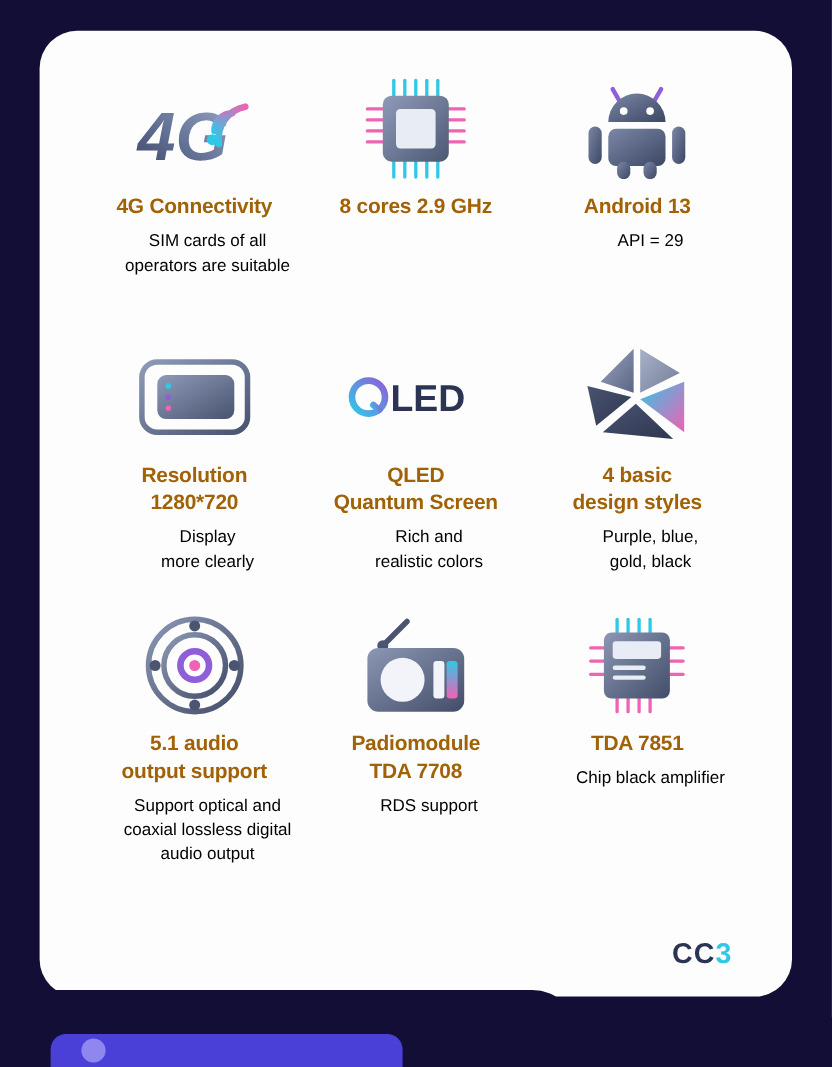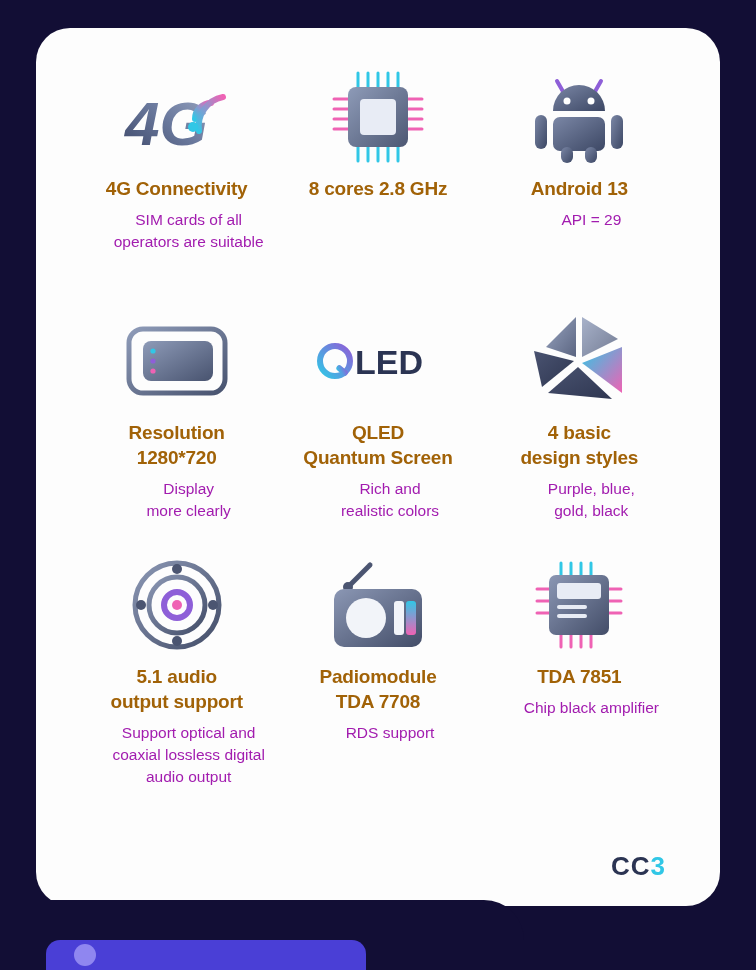--- a/index.html
+++ b/index.html
@@ -47,21 +47,21 @@
     font-size: 19px;
     font-weight: bold;
     color: #a16207;
     text-align: center;
     line-height: 1.32;
     letter-spacing: -0.2px;
   }
   .desc {
     margin-top: 8px;
     font-size: 15.5px;
-    color: #a21caf;
+    color: #000000;
     text-align: center;
     line-height: 1.42;
     font-weight: 400;
     margin-left: 24px;
   }
   .brand {
     position: absolute;
     right: 54px; bottom: 24px;
     font-size: 26px;
     font-weight: bold;
@@ -155,21 +155,21 @@
               <line x1="6" y1="62" x2="22" y2="62"></line>
               <line x1="78" y1="32" x2="94" y2="32"></line>
               <line x1="78" y1="42" x2="94" y2="42"></line>
               <line x1="78" y1="52" x2="94" y2="52"></line>
               <line x1="78" y1="62" x2="94" y2="62"></line>
             </g>
             <rect x="20" y="20" width="60" height="60" rx="8" fill="url(#gchip)"></rect>
             <rect x="32" y="32" width="36" height="36" rx="4" fill="#e8ecf5"></rect>
           </svg>
         </div>
-        <div class="title">8 cores 2.8 GHz</div>
+        <div class="title">8 cores 2.9 GHz</div>
       </div>
 
       <div class="cell">
         <div class="icon-wrap">
           <svg width="100" height="92" viewBox="0 0 100 92">
             <defs>
               <linearGradient id="gand" x1="0" y1="0" x2="1" y2="1">
                 <stop offset="0" stop-color="#7b87a6"></stop>
                 <stop offset="1" stop-color="#3c4764"></stop>
               </linearGradient>

